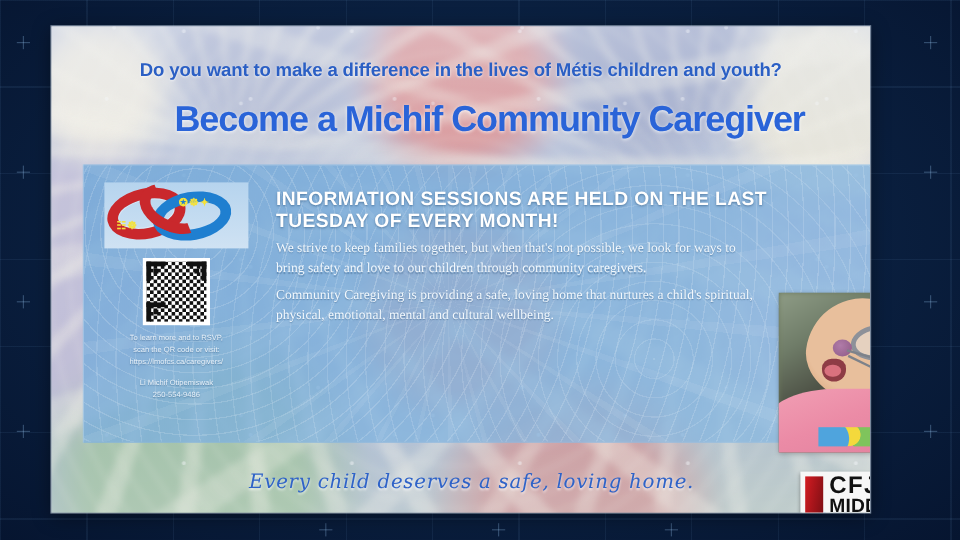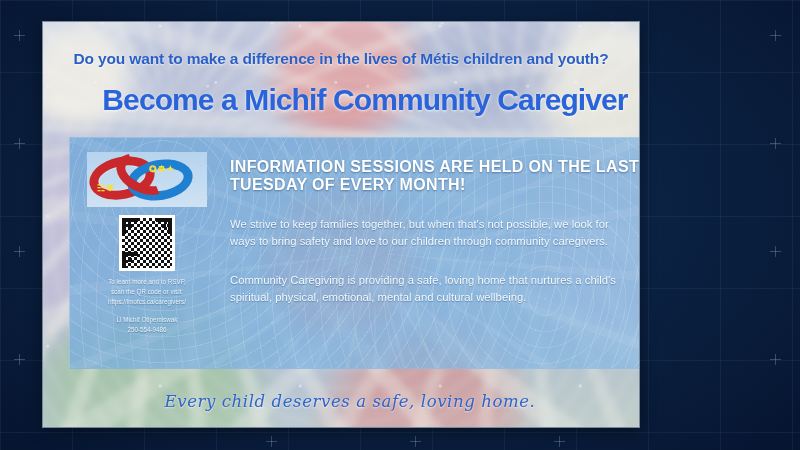--- a/index.html
+++ b/index.html
@@ -19,21 +19,21 @@
       repeating-linear-gradient(to bottom, rgba(120,170,220,.085) 0 1px, transparent 1px 72px),
       radial-gradient(ellipse at 50% 45%, #123458 0%, #0b2243 45%, #061530 100%);
   }
   .tick { position:absolute; width:11px; height:11px; }
   .tick:before,.tick:after{content:"";position:absolute;background:rgba(150,195,240,.30);}
   .tick:before{left:0;top:5px;width:11px;height:1px;}
   .tick:after{top:0;left:5px;height:11px;width:1px;}
 
   
   #slide {
-    position:absolute; left:43px; top:22px; width:596px; height:405px;
+    position:absolute; left:43px; top:22px; width:682px; height:405px;
     overflow:hidden;
     box-shadow:0 0 0 1px rgba(215,230,245,.55), 0 3px 16px rgba(0,0,0,.45);
     background:#b9c2d4;
   }
   
   #slide-bg { position:absolute; inset:0; }
   #slide-bg .layer { position:absolute; inset:-8%; }
   .bgA {
     background:
       radial-gradient(circle at 12% 18%, rgba(244,238,224,.95) 0 5%, transparent 9%),
@@ -152,22 +152,22 @@
   }
   .qr-text.contact { margin-top:9px; }
 
   
   #text-col { position:absolute; left:160px; top:20px; right:18px; }
   #sessions-banner {
     font-size:16px; font-weight:bold; color:#ffffff; letter-spacing:.35px;
     text-shadow:0 1px 2px rgba(30,70,110,.55);
   }
   .body-para {
-    margin-top:22px; font-size:11.3px; color:#f2f8fd; line-height:1.52;
-    text-shadow:0 1px 1px rgba(35,75,115,.45); max-width:400px;
+    margin-top:5px; font-size:11.3px; color:#f2f8fd; line-height:1.52;
+    text-shadow:0 1px 1px rgba(35,75,115,.45); max-width:400px;font-family:Liberation Serif, serif;
   }
 
   
   #child-photo {
     position:absolute; left:606px; top:222px; width:128px; height:133px;
     overflow:hidden; background:#6d7a5e;
     box-shadow:0 1px 4px rgba(0,0,0,.25);
   }
   #child-photo .bg {
     position:absolute; inset:0;

